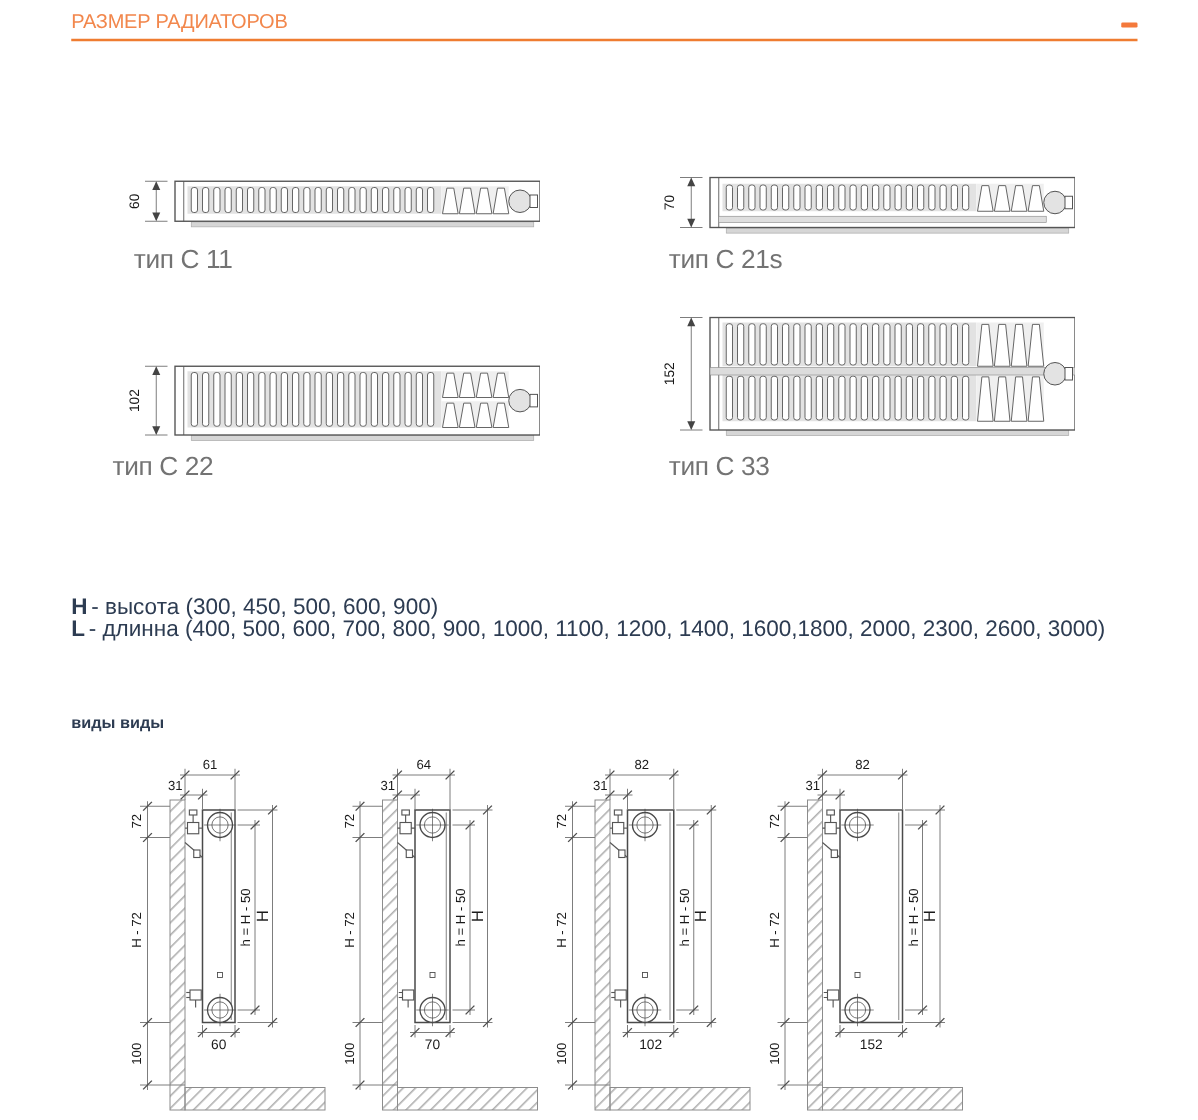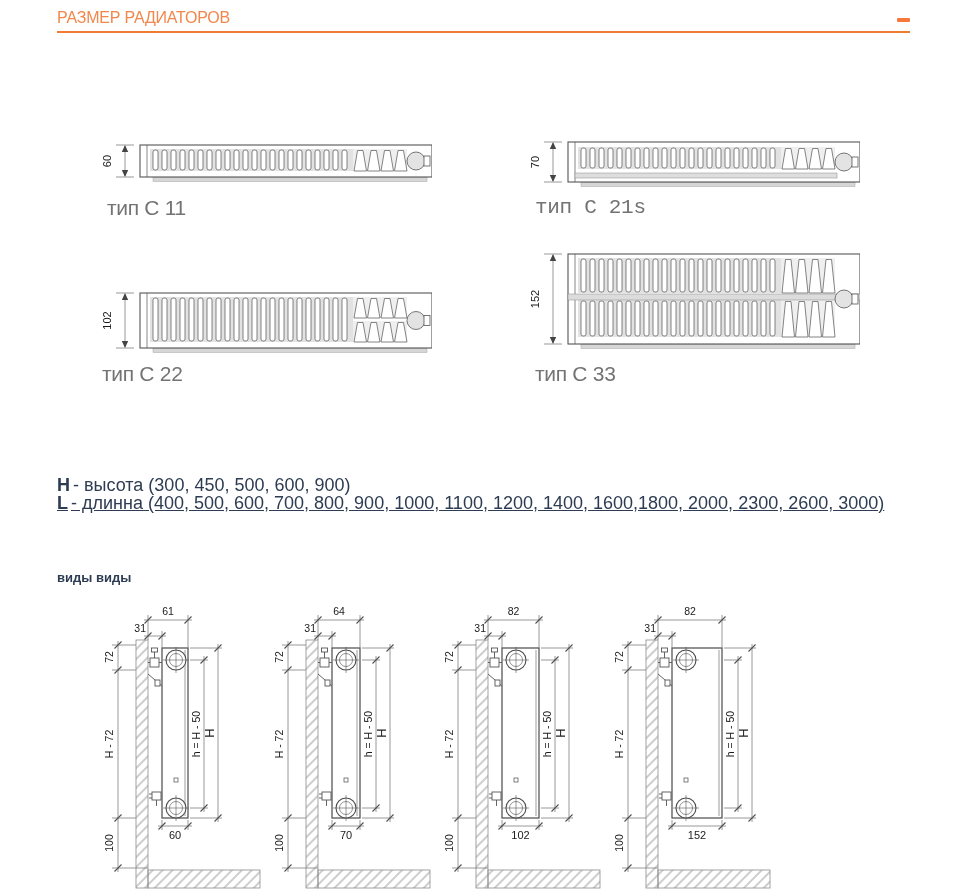--- a/index.html
+++ b/index.html
@@ -230,28 +230,28 @@
         <rect x="329" y="41" width="6" height="10" fill="#fff" stroke="#555" stroke-width="0.8"></rect>
         <line x1="21" y1="1" x2="39" y2="1" class="dim"></line>
         <line x1="21" y1="91" x2="39" y2="91" class="dim"></line>
         <line x1="30" y1="2" x2="30" y2="90" class="dim"></line>
         <polygon points="30,1 26.8,8 33.2,8" fill="#444"></polygon>
         <polygon points="30,91 26.8,84 33.2,84" fill="#444"></polygon>
         <text class="dtB" transform="translate(16 46) rotate(-90)" text-anchor="middle">152</text>
       </svg></div>
 
   <div class="tv-label" style="left:107px;top:196px;">тип С 11</div>
-  <div class="tv-label" style="left:535px;top:196px;font-family:Liberation Mono, monospace;">тип С 21s</div>
-  <div class="tv-label" style="left:102px;top:362px;">тип С 22</div>
+  <div class="tv-label" style="left:535px;top:196px;">тип С 21s</div>
+  <div class="tv-label" style="left:90px;top:362px;">тип С 22</div>
   <div class="tv-label" style="left:535px;top:362px;">тип С 33</div>
 
   <div class="legend-line" style="top:475px;">
     <b>H</b><span>- высота (300, 450, 500, 600, 900)</span>
   </div>
-  <div class="legend-line" style="top:493px;text-decoration:underline;">
+  <div class="legend-line" style="top:493px;">
     <b>L</b><span>- длинна (400, 500, 600, 700, 800, 900, 1000, 1100, 1200, 1400, 1600,1800, 2000, 2300, 2600, 3000)</span>
   </div>
 
   <div class="side-title" style="top:570px;">виды виды</div>
 
   <div class="sv" style="left:96px;top:596px;" id="svd0"><svg viewBox="0 0 172 298" width="172" height="298">
         <defs>
           <pattern id="ht0" patternUnits="userSpaceOnUse" width="7" height="7" patternTransform="rotate(45)">
             <line x1="3" y1="0" x2="3" y2="7" stroke="#9b9b9b" stroke-width="1"></line>
           </pattern>

